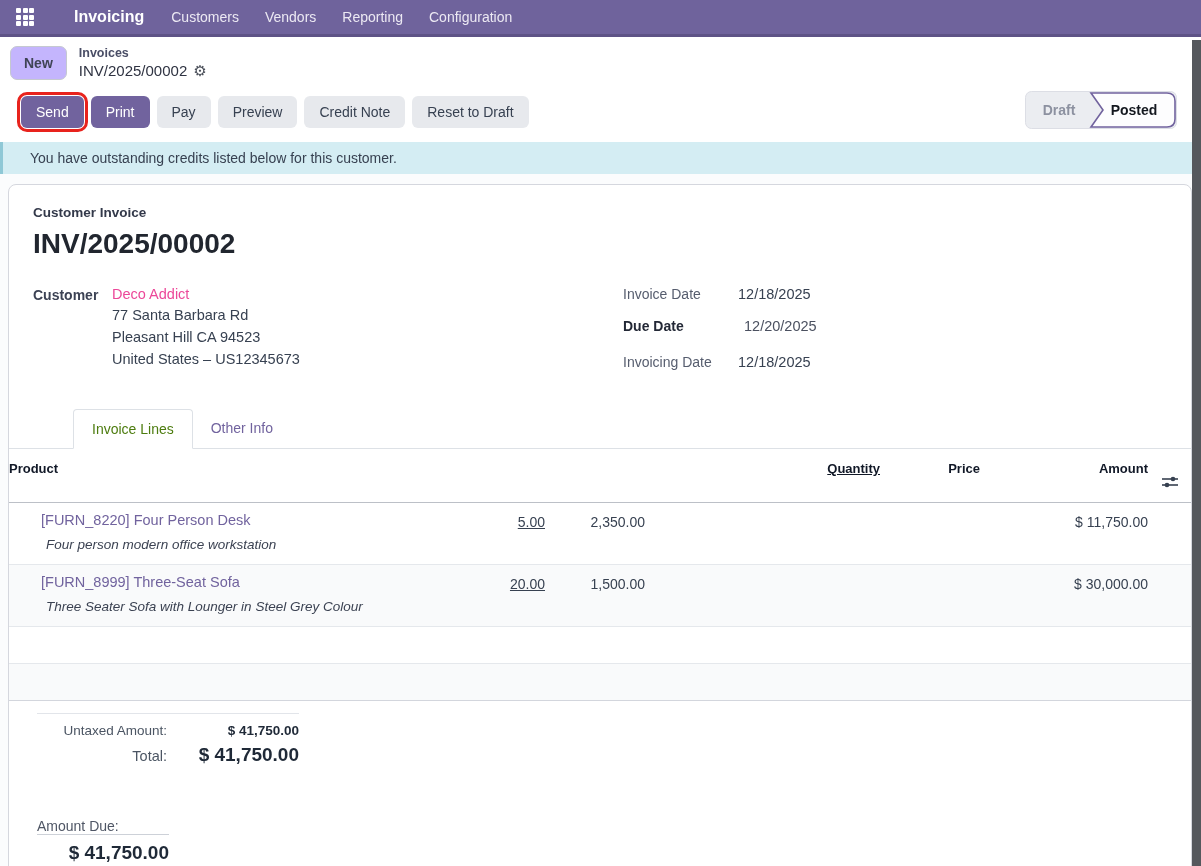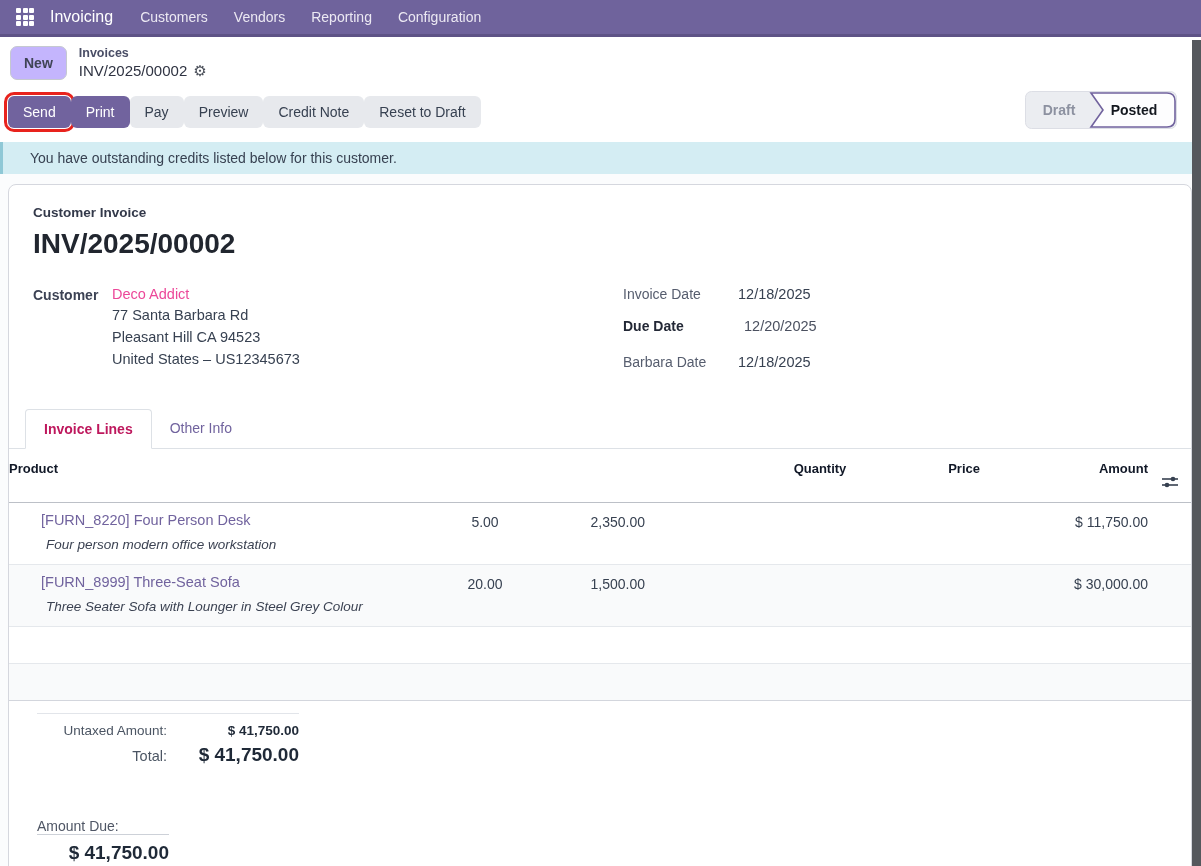--- a/index.html
+++ b/index.html
@@ -5,35 +5,35 @@
   * { margin:0; padding:0; box-sizing:border-box; }
   html,body { width:1201px; height:866px; overflow:hidden; background:#fff;
     font-family:"Liberation Sans", sans-serif; color:#374151; }
 
   
   .navbar { height:37px; background:#6f639c; border-bottom:3px solid #5e5386;
     display:flex; align-items:center; padding:0 10px; gap:4px; position:relative; z-index:5;}
   .apps-btn { width:30px; height:28px; display:flex; align-items:center; justify-content:center; cursor:pointer; }
   .apps-grid { display:grid; grid-template-columns:repeat(3,5px); grid-template-rows:repeat(3,5px); gap:1.5px; }
   .apps-grid span { background:#fff; border-radius:1px; }
-  .app-name { color:#fff; font-size:16px; font-weight:400; padding:0 12px 0 6px; }
+  .app-name { color:#fff; font-size:16px; font-weight:700; padding:0 12px 0 6px;margin-left:24px; }
   .nav-menu { color:#ece9f3; font-size:14px; padding:8px 11px; cursor:pointer; }
 
   
   .crumb-row { display:flex; align-items:center; gap:12px; padding:9px 0 6px 10px; background:#fff; }
   .new-btn { background:#c4b5fd; border:1px solid #c5c9d0; border-radius:7px; padding:8px 13px;
     font-size:14px; font-weight:700; color:#3f4455; cursor:pointer; }
   .crumb-stack { display:flex; flex-direction:column; line-height:1.25; }
   .crumb-parent { font-size:12.5px; font-weight:700; color:#4a4e66; cursor:pointer; }
   .crumb-current { font-size:15px; color:#2f3342; display:flex; align-items:center; gap:6px; }
   .gear { font-size:15px; color:#4a4f59; cursor:pointer; }
 
   
   .action-row { display:flex; align-items:center; padding:4px 10px 6px 8px; background:#fff; }
-  .btns { display:flex; align-items:center; }
+  .btns { display:flex; gap:7px; align-items:center;margin-left:13px; }
   .btn { border:none; border-radius:6px; padding:8px 15px; font-size:14px; cursor:pointer;
     font-family:inherit; }
   .btn.primary { background:#71639e; color:#fff; }
   .btn.secondary { background:#e7e9ed; color:#374151; }
   .btn.highlight { outline:3px solid #e8231d; outline-offset:1px; }
   .statusbar { margin-left:auto; margin-right:14px; cursor:pointer; }
 
   
   .alert { background:#d4edf3; border-left:3px solid #8fc8d6; padding:8px 0 8px 27px;
     font-size:14px; color:#374151; margin-top:2px; }
@@ -57,30 +57,30 @@
   .fright-row { display:flex; margin-bottom:16px; align-items:baseline; }
   .fright-row .flabel2 { width:115px; font-size:14px; color:#565d6e; }
   .fright-row.bold .flabel2 { font-weight:700; color:#232836; }
   .fright-row .fval { font-size:14.5px; color:#374151; cursor:text; }
   .fright-row.bold .fval { padding-left:6px; color:#4b5160; }
 
   
   .tabs { display:flex; margin-top:22px; border-bottom:1px solid #dde1e6; padding-left:16px; }
   .tab { font-size:14px; padding:11px 18px; cursor:pointer; position:relative; top:1px; }
   .tab.active { background:#fff; border:1px solid #dde1e6; border-bottom:1px solid #fff;
-    border-radius:4px 4px 0 0; color:#be185d; font-weight:700; }
+    border-radius:4px 4px 0 0; color:#4d7c0f; font-weight:400;margin-left:48px; }
   .tab.inactive { color:#71639e; }
 
   
   .tbl { width:100%; }
   .trow { display:flex; align-items:flex-start; }
   .thead { border-bottom:1px solid #bcc0c7; font-size:13px; font-weight:700; color:#111827; }
   .thead > div { padding:12px 0; }
   .c-product { flex:1; padding-left:32px; }
-  .c-qty   { width:120px; text-align:center; }
+  .c-qty   { width:120px; text-align:right;text-decoration:underline; }
   .c-price { width:100px; text-align:right; }
   .c-tax   { width:335px; text-align:left; padding-left:15px; }
   .c-amt   { width:168px; text-align:right; }
   .c-icon  { width:43px; display:flex; justify-content:center; }
   .body-row { border-bottom:1px solid #e5e8ec; font-size:14px; padding:9px 0 12px 0; }
   .body-row.stripe { background:#f9fafb; }
   .prod-link { color:#71639e; cursor:pointer; font-size:14.5px; }
   .prod-desc { font-style:italic; color:#3b4252; font-size:13.5px; margin-top:9px; padding-left:5px; }
   .cellpad { padding-top:2px; }
   .empty-row { height:37px; border-bottom:1px solid #e5e8ec; }
@@ -186,21 +186,21 @@
         <div class="fields-right">
           <div class="fright-row">
             <div class="flabel2">Invoice Date</div>
             <div class="fval">12/18/2025</div>
           </div>
           <div class="fright-row bold" style="margin-bottom:20px;">
             <div class="flabel2">Due Date</div>
             <div class="fval">12/20/2025</div>
           </div>
           <div class="fright-row">
-            <div class="flabel2">Barbara Date</div>
+            <div class="flabel2">Invoicing Date</div>
             <div class="fval">12/18/2025</div>
           </div>
         </div>
       </div>
     </div>
 
     <div class="tabs">
       <div class="tab active">Invoice Lines</div>
       <div class="tab inactive">Other Info</div>
     </div>

